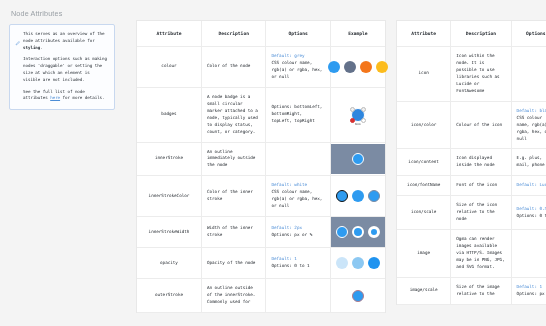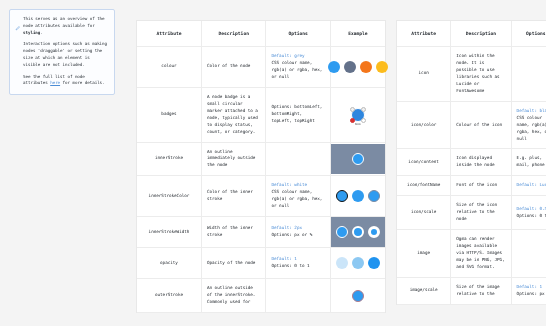--- a/index.html
+++ b/index.html
@@ -178,20 +178,21 @@
     white-space: nowrap;
     font-family: "DejaVu Sans Mono", monospace;
   }
 </style>
 </head>
 <body>
 
 <div class="page">
 
   <div class="intro-col">
+    <div class="page-title">Node Attributes</div>
 
     <div class="callout">
       <span class="callout-icon">
         <svg width="5" height="5" viewBox="0 0 16 16" aria-hidden="true">
           <path d="M12.5 1.5l2 2-8.5 8.5-2.6.6.6-2.6z" fill="none" stroke="#4c8dd6" stroke-width="1.4" stroke-linejoin="round"></path>
         </svg>
       </span>
       <div class="callout-body">
         <p><span>This serves as an overview of the node attributes available for <b>styling</b>.</span></p>
         <p>Interaction options such as making nodes 'draggable' or setting the size at which an element is visible are not included.</p>

